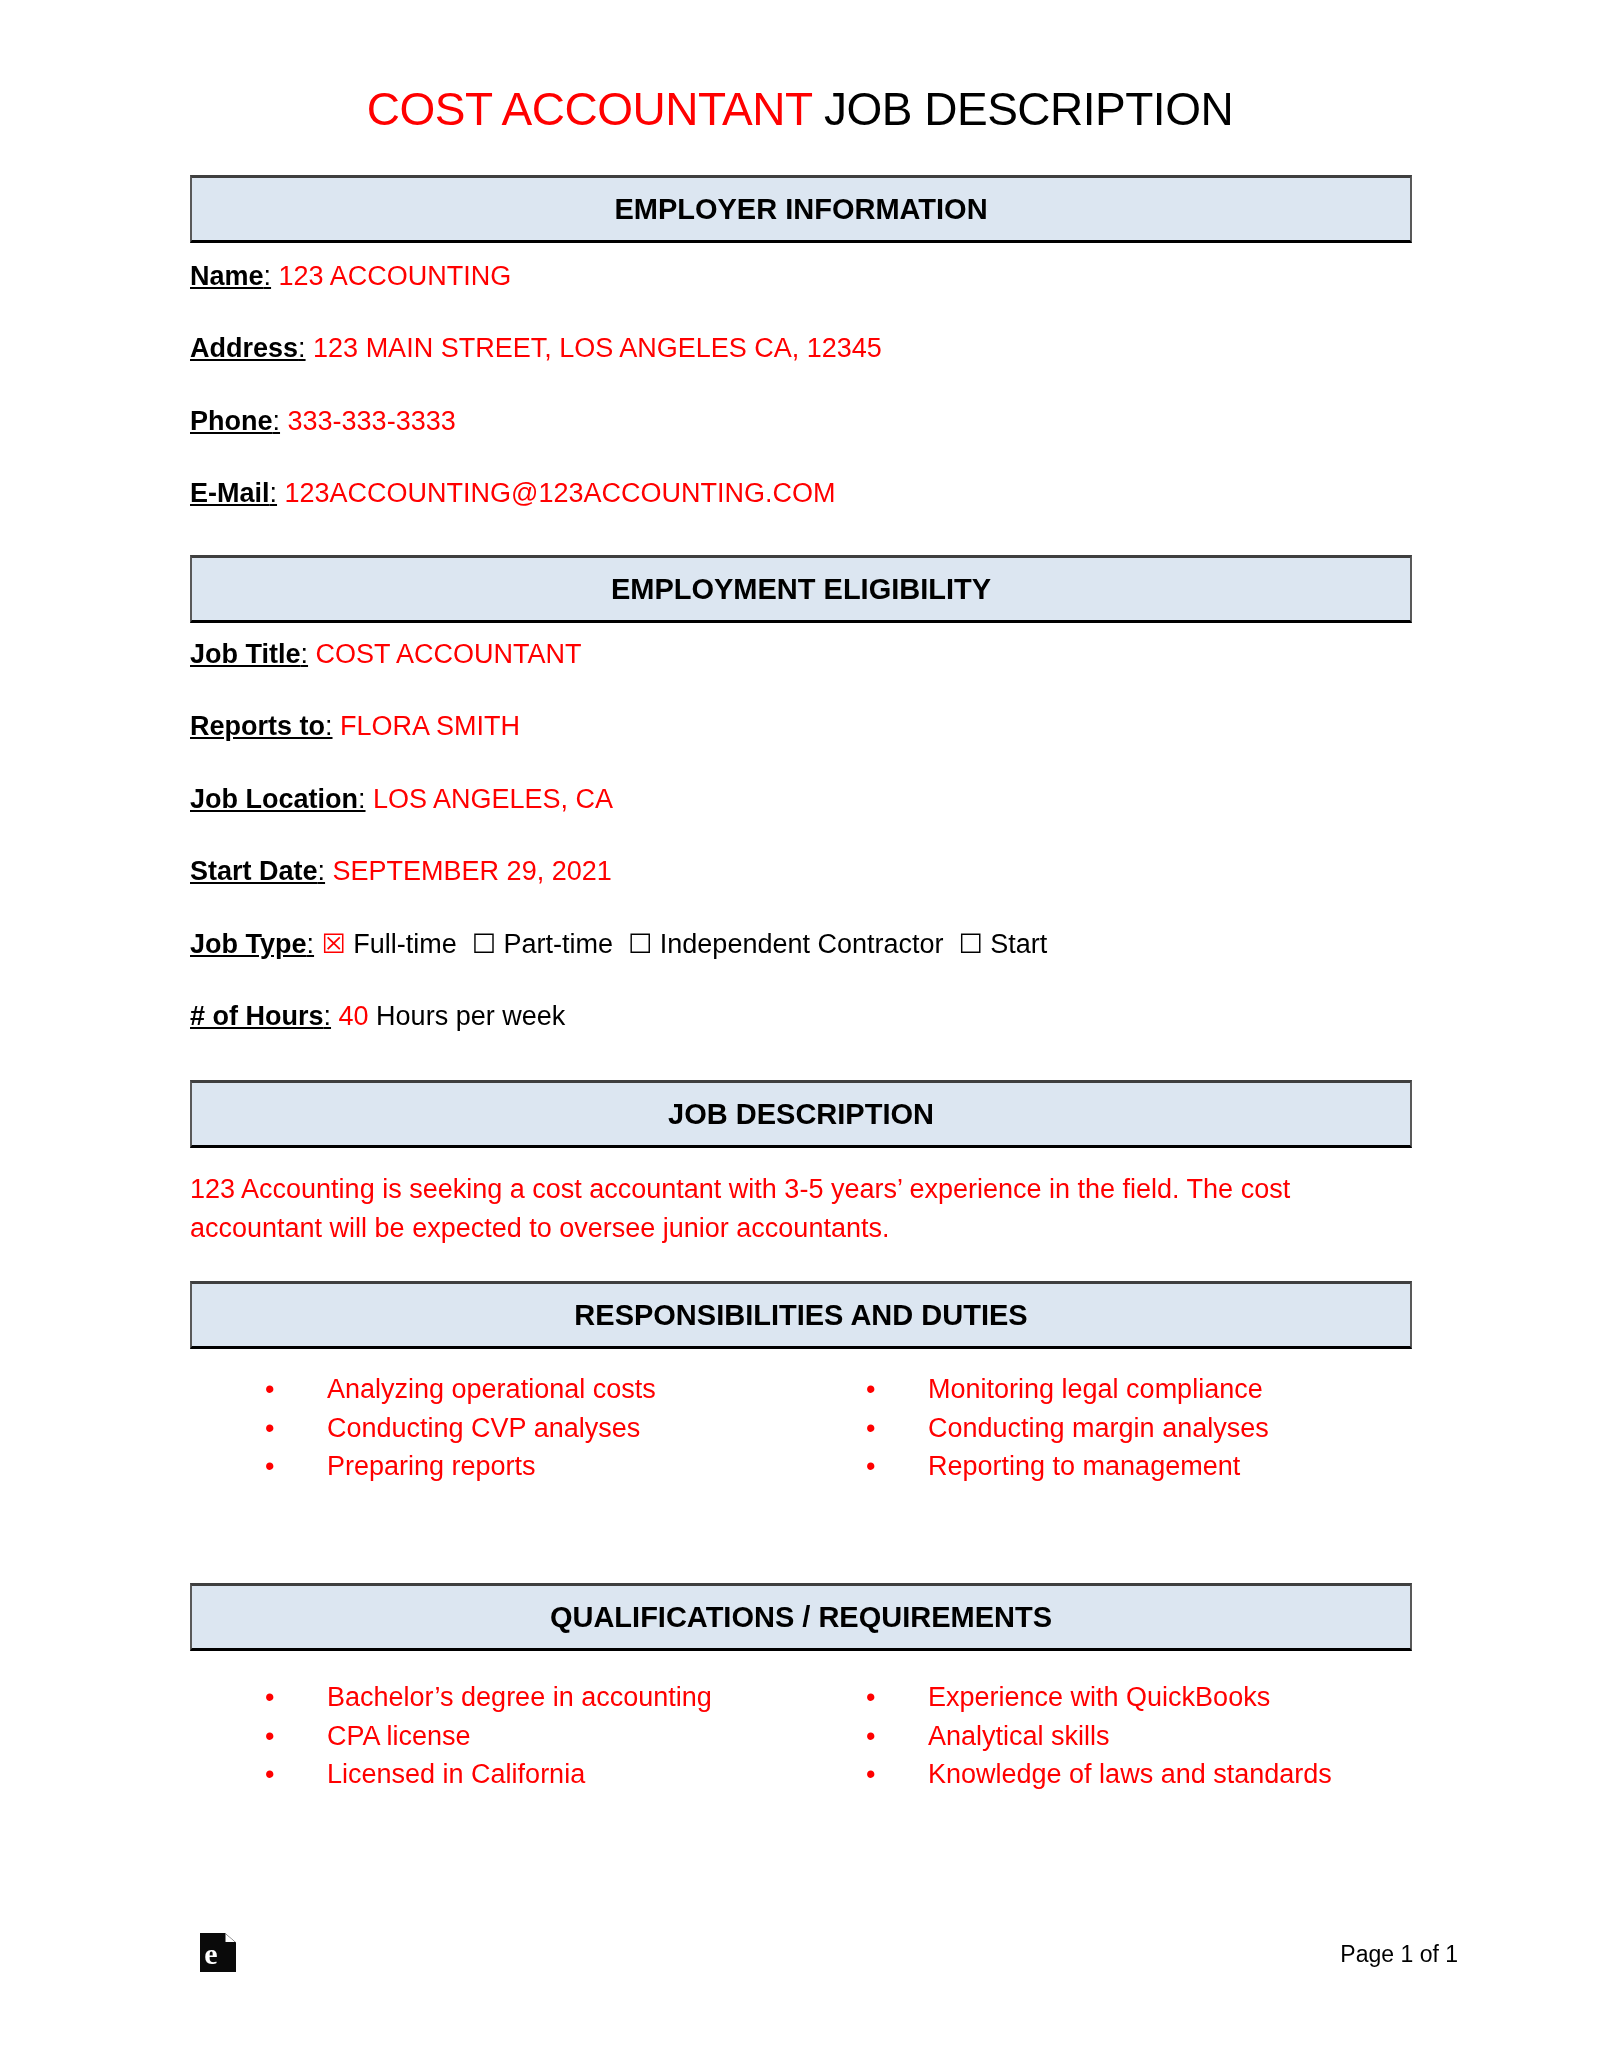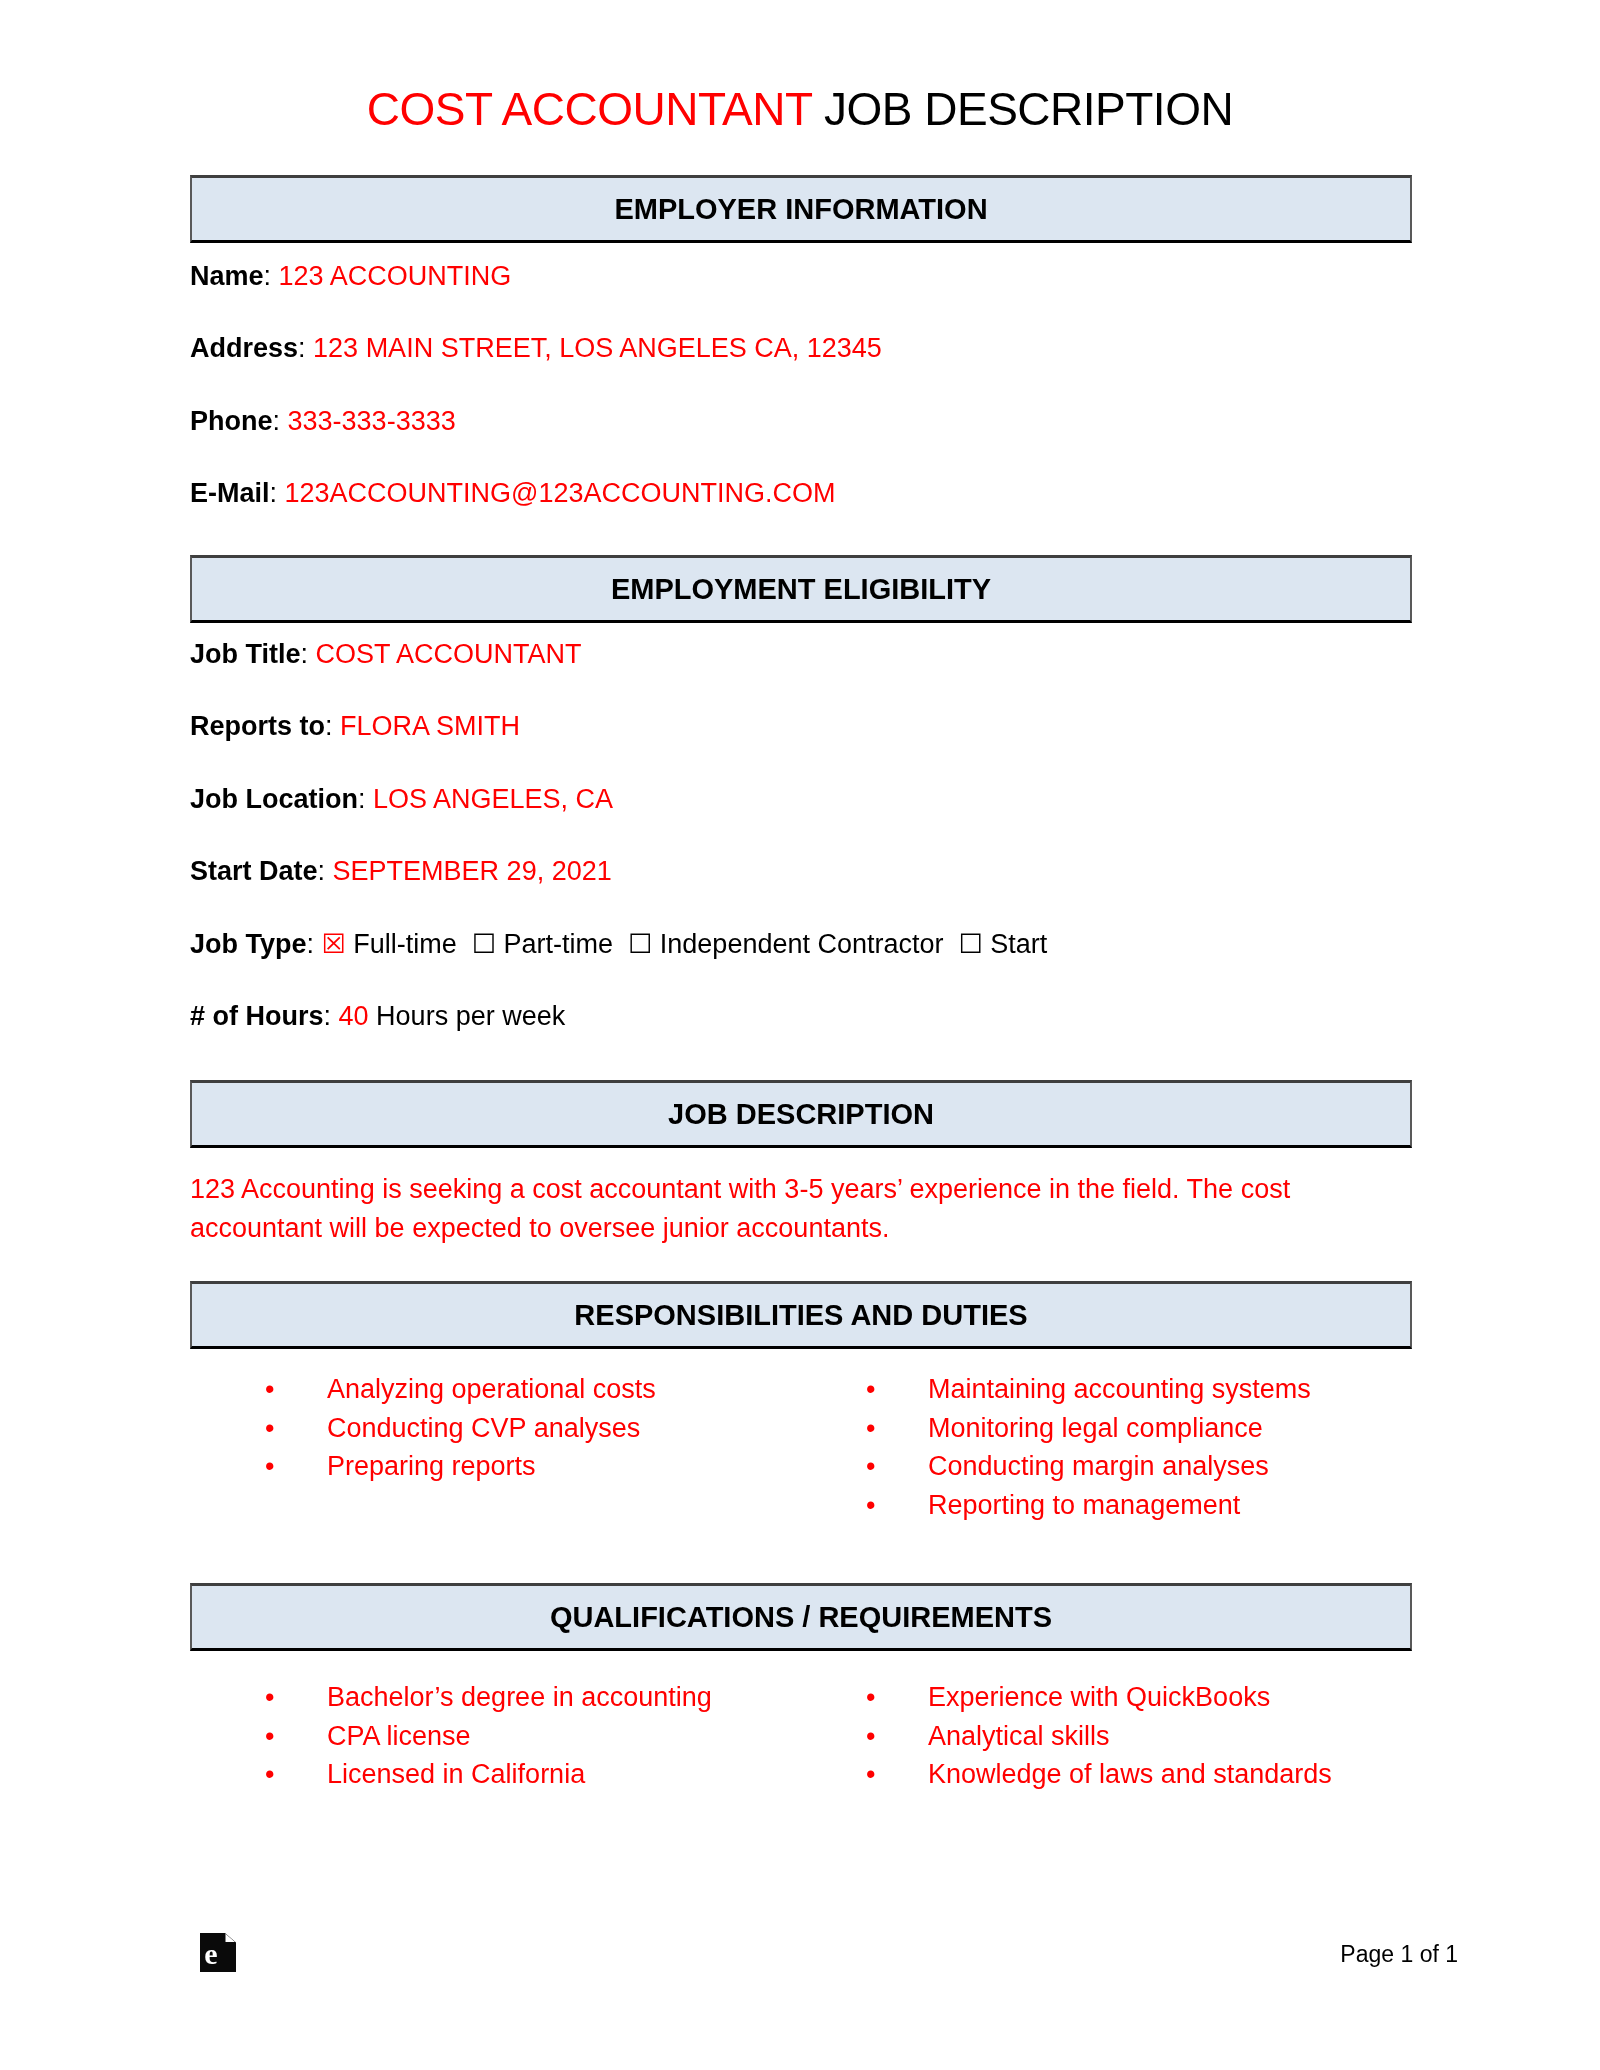--- a/index.html
+++ b/index.html
@@ -26,21 +26,21 @@
     border-right:2px solid #595959;
     border-top:3px solid #3F3F3F;
     border-bottom:3px solid #000000;
     display:flex;align-items:center;justify-content:center;
     font-size:29px;font-weight:bold;
   }
   .field-line{
     position:absolute;left:190px;
     font-size:27px;line-height:32px;white-space:pre;
   }
-  .label{font-weight:bold;}
+  .label{font-weight:bold;text-decoration:underline;}
   .label::after{content:":";font-weight:normal;}
   .value{color:#FF0000;}
   .para{
     position:absolute;left:190px;top:1170px;width:1228px;
     font-size:27px;line-height:39px;color:#FF0000;
   }
   .opt{margin-right:15px;white-space:pre;}
   .cb{font-family:"DejaVu Sans",sans-serif;font-size:27px;}
   .cb.checked{color:#FF0000;}
   ul.bullets{
@@ -111,21 +111,20 @@
   <div class="section-box" style="top:1281px;">
     <span>RESPONSIBILITIES AND DUTIES</span>
   </div>
 
   <ul class="bullets resp col-left">
     <li>Analyzing operational costs</li>
     <li>Conducting CVP analyses</li>
     <li>Preparing reports</li>
   </ul>
   <ul class="bullets resp col-right">
-    <li>Maintaining accounting systems</li>
     <li>Monitoring legal compliance</li>
     <li>Conducting margin analyses</li>
     <li>Reporting to management</li>
   </ul>
 
   <div class="section-box" style="top:1583px;">
     <span>QUALIFICATIONS / REQUIREMENTS</span>
   </div>
 
   <ul class="bullets qual col-left">

